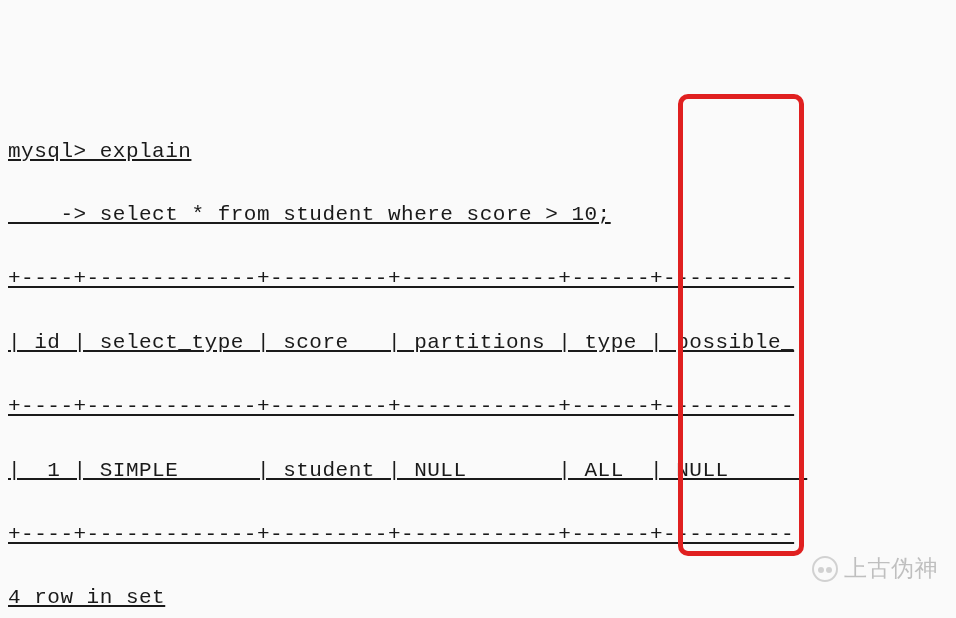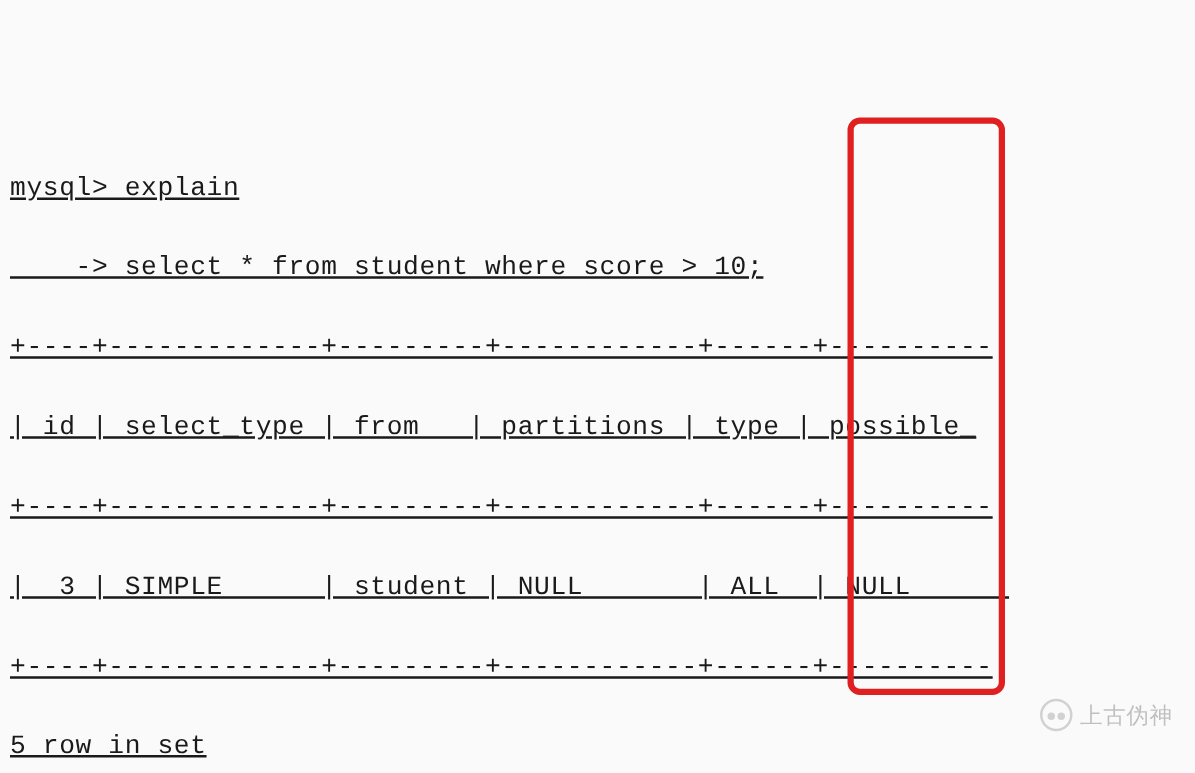--- a/index.html
+++ b/index.html
@@ -27,21 +27,21 @@
     .hb1 { left: 678px; top: 94px; width: 126px; height: 462px; }
     .watermark {
       position: absolute;
       right: 18px;
       bottom: 32px;
       display: flex;
       align-items: center;
       gap: 6px;
       opacity: 0.35;
       font-family: sans-serif;
-      font-size: 18px;
+      font-size: 23px;
       color: #555;
       white-space: nowrap;
     }
     .watermark .circle {
       width: 26px; height: 26px;
       border: 2px solid #888;
       border-radius: 50%;
       display: inline-flex;
       align-items: center;
       justify-content: center;
@@ -57,25 +57,25 @@
     .watermark .d2 { right: 4px; top: 9px; }
   </style>
 </head>
 <body>
 
 
 
 <span class="line">mysql&gt; explain</span>
 <span class="line">    -&gt; select * from student where score &gt; 10;</span>
 <span class="line">+----+-------------+---------+------------+------+----------</span>
-<span class="line">| id | select_type | from   | partitions | type | possible_</span>
+<span class="line">| id | select_type | score   | partitions | type | possible_</span>
 <span class="line">+----+-------------+---------+------------+------+----------</span>
-<span class="line">|  3 | SIMPLE      | student | NULL       | ALL  | NULL      </span>
+<span class="line">|  1 | SIMPLE      | student | NULL       | ALL  | NULL      </span>
 <span class="line">+----+-------------+---------+------------+------+----------</span>
-<span class="line">5 row in set</span>
+<span class="line">4 row in set</span>
 
 
 
 
 
 
 
 
 
 

